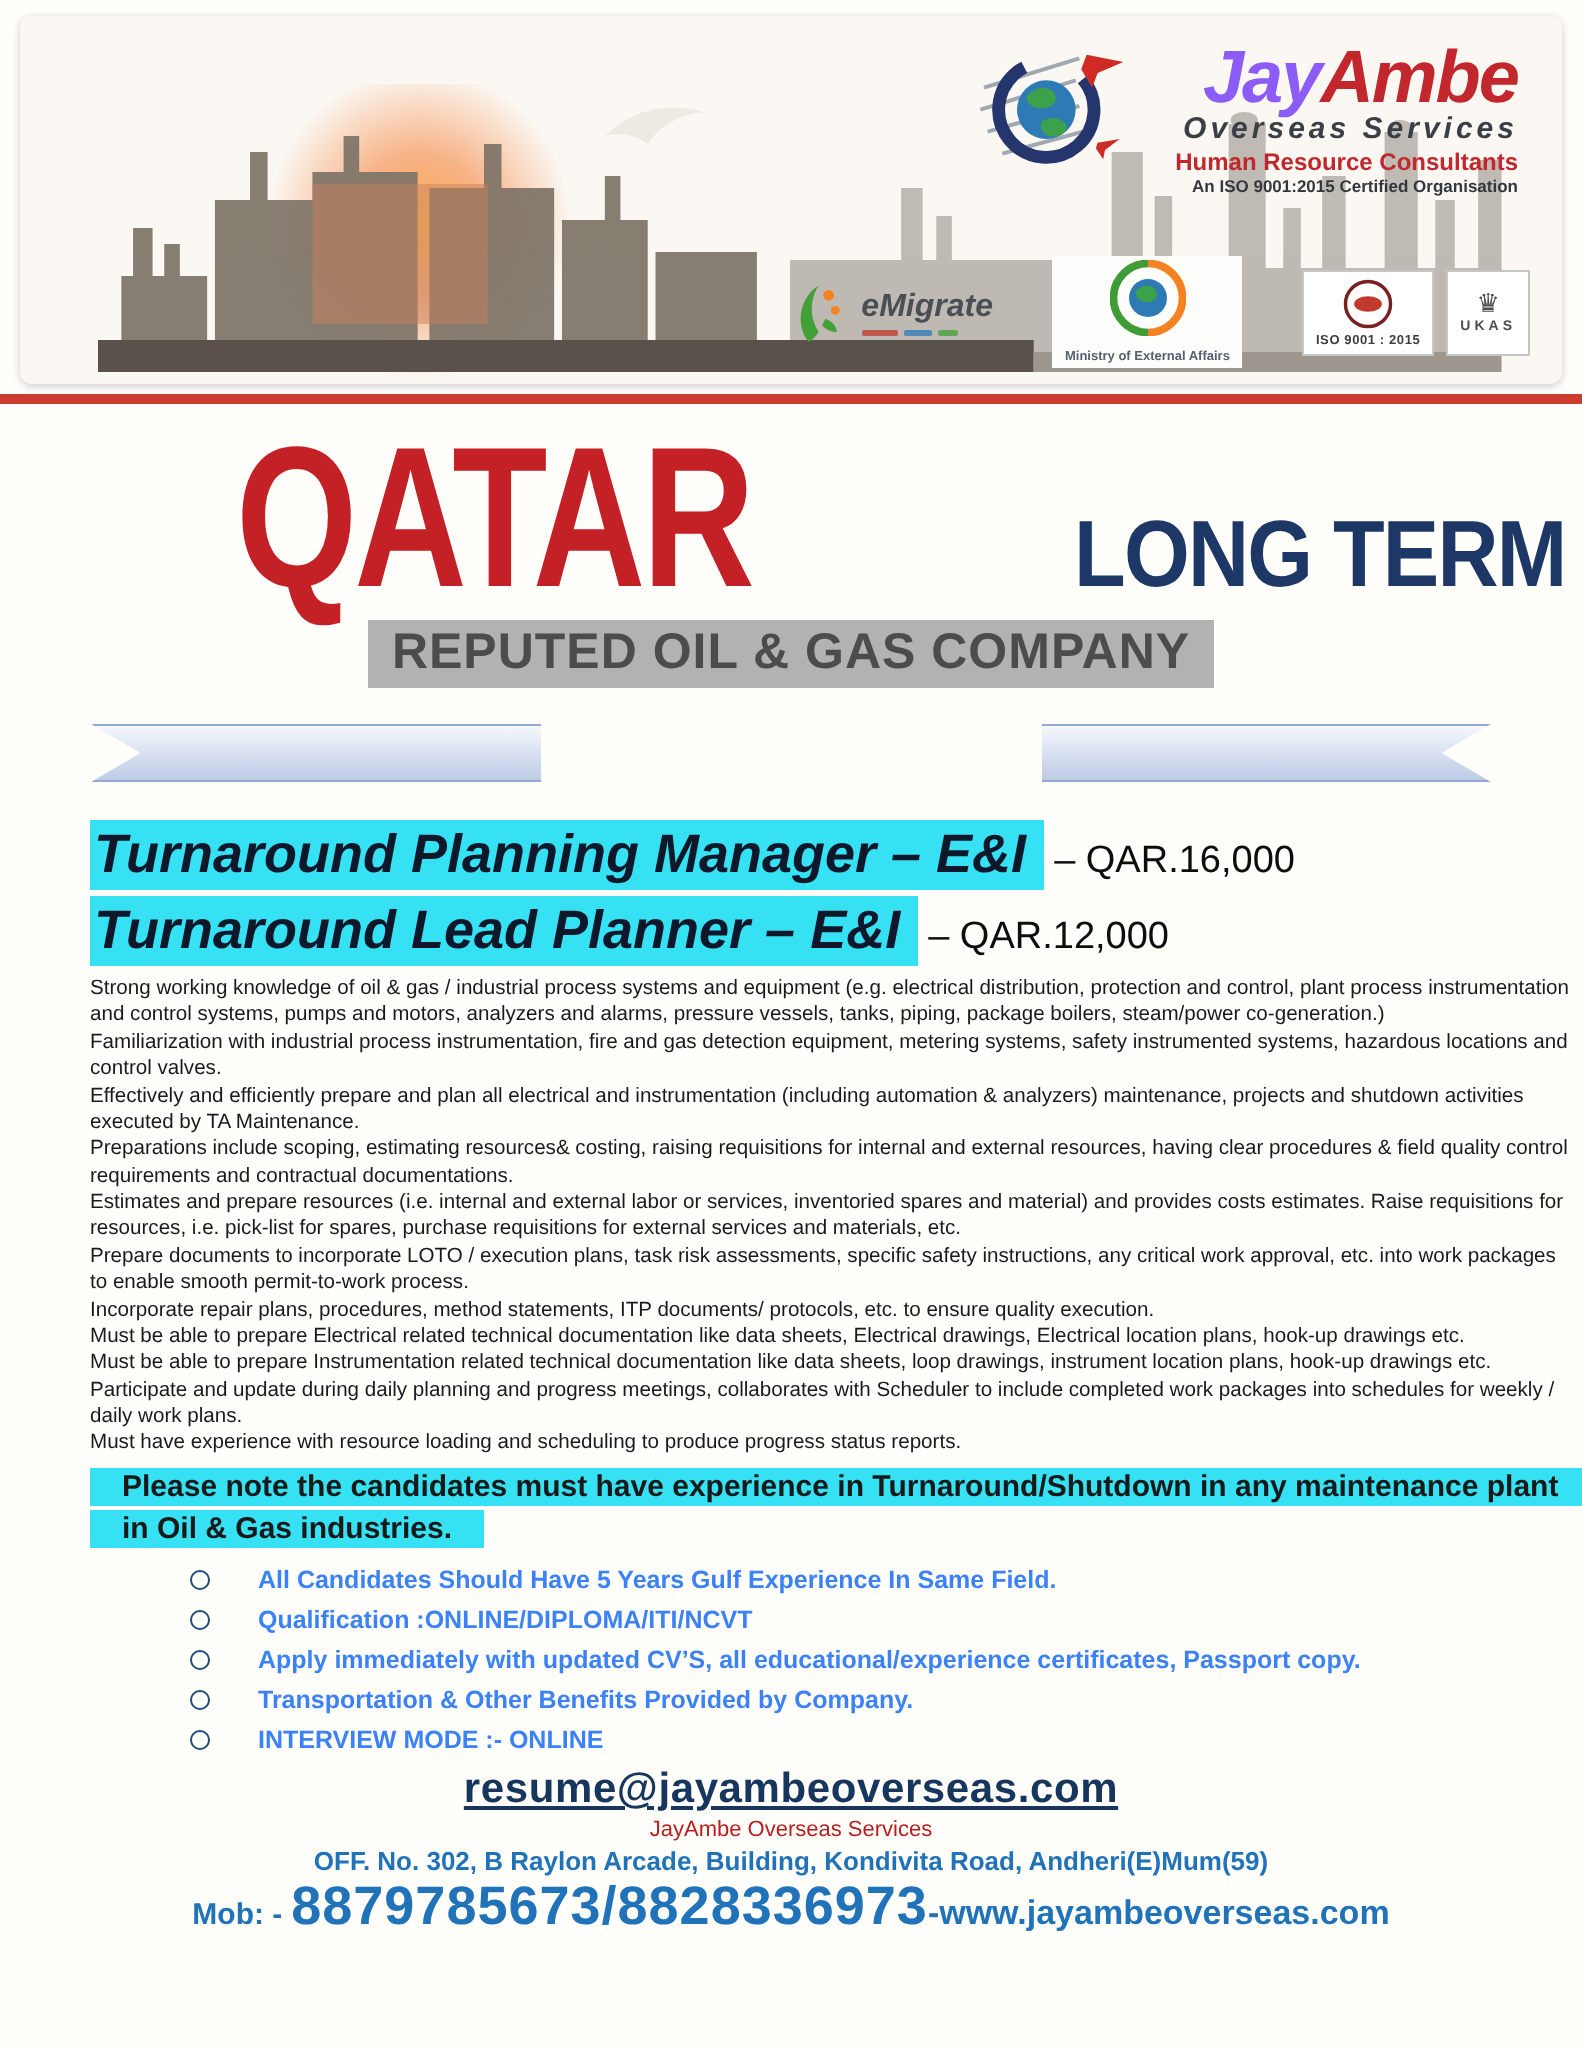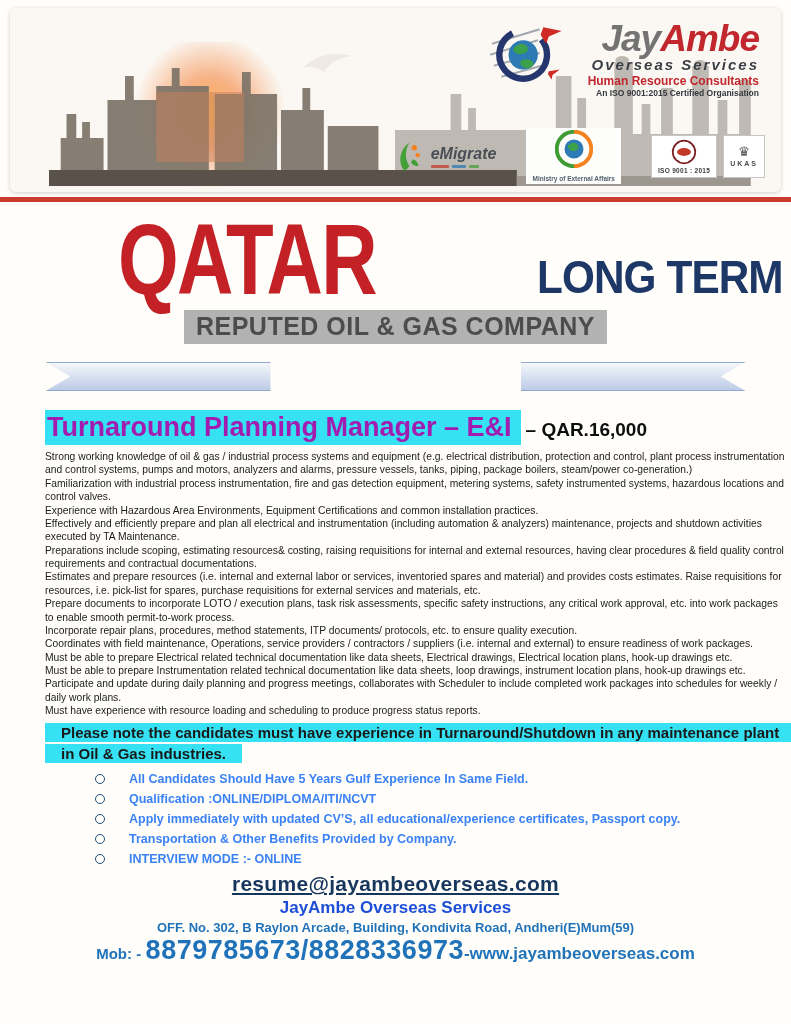--- a/index.html
+++ b/index.html
@@ -19,21 +19,21 @@
     height:184px;
     background:#fbf8f3;
     border-radius:6px;
     box-shadow:0 1px 4px rgba(0,0,0,.2);
     overflow:hidden;
   }
   .skyline{position:absolute;left:0;bottom:0;width:100%;height:150px;}
   .brand{position:absolute;top:12px;right:22px;display:flex;align-items:flex-start;gap:4px;}
   .brand-text{display:flex;flex-direction:column;align-items:flex-end;line-height:1.05;}
   .brand-name{font-size:37px;font-weight:800;font-style:italic;letter-spacing:-1px;}
-  .brand-jay{color:#737373;}
+  .brand-jay{color:#8b5cf6;}
   .brand-ambe{color:#c1272d;}
   .brand-sub{font-size:15px;font-weight:700;font-style:italic;color:#3a3f46;letter-spacing:2px;margin-top:-2px;}
   .brand-tagline{font-size:12px;font-weight:700;color:#c1272d;margin-top:2px;}
   .brand-iso{font-size:8.5px;font-weight:700;color:#33383f;margin-top:2px;}
   .badges{position:absolute;bottom:8px;right:16px;display:flex;align-items:center;gap:30px;}
   .badge{display:flex;align-items:center;gap:5px;}
   .emigrate-txt{display:flex;flex-direction:column;}
   .emigrate-word{font-size:16px;font-weight:800;font-style:italic;color:#4a4f55;}
   .emigrate-sub{display:flex;gap:3px;margin-top:2px;}
   .emigrate-sub span{height:3px;border-radius:1px;opacity:.75;}
@@ -67,37 +67,37 @@
   .ribbon-center{
     position:absolute;left:50%;top:0;transform:translateX(-50%);
     width:292px;height:44px;background:linear-gradient(#ffffff,#d4dff1);
     border:2px solid #8fa7cf;border-radius:3px;box-shadow:0 3px 6px rgba(0,0,0,.28);
     display:flex;align-items:center;justify-content:center;
   }
   .departure{font-size:22px;font-weight:800;color:#1e3f80;letter-spacing:.5px;white-space:nowrap;}
   
   .positions{margin:12px 0 0 45px;}
   .position-row{margin-bottom:7px;white-space:nowrap;}
-  .hl-title{background:#35e1f2;color:#a21caf;font-size:27px;font-weight:800;padding:2px 9px 3px 2px;}
-  .salary{font-size:19px;font-weight:700;color:#0d0d0d;margin-left:5px;}
+  .hl-title{background:#35e1f2;color:#0f172a;font-size:27px;font-weight:800;padding:2px 9px 3px 2px;font-style:italic;}
+  .salary{font-size:19px;font-weight:400;color:#0d0d0d;margin-left:5px;}
   
   .jobdesc{margin:6px 6px 0 45px;}
   .jobdesc-heading{font-size:13.5px;font-weight:800;text-decoration:underline;margin:0 0 2px;}
   .jobdesc p{margin:0;font-size:10.3px;line-height:1.3;color:#1a1a1a;}
   
   .note{margin:4px 6px 0 45px;font-size:15px;font-weight:700;line-height:1.42;}
   .note span{background:#35e1f2;padding:1px 16px;-webkit-box-decoration-break:clone;box-decoration-break:clone;}
   
   .reqs{margin:8px 0 0 95px;}
   .req{display:flex;align-items:baseline;gap:24px;margin-bottom:6px;color:#3b82f6;font-weight:700;font-size:12.5px;}
   .req-bullet{width:8px;height:8px;border:1.6px solid #1f4e79;border-radius:50%;flex:0 0 auto;position:relative;top:1px;}
   
   .footer{text-align:center;margin-top:2px;}
   .email{display:inline-block;font-size:21px;font-weight:800;color:#17365d;letter-spacing:.3px;}
-  .company-name{font-size:17px;font-weight:700;color:#1d4ed8;margin-top:2px;}
+  .company-name{font-size:11px;font-weight:400;color:#b91c1c;margin-top:2px;}
   .address{font-size:13px;font-weight:700;color:#2173b9;margin-top:2px;}
   .mobline{margin-top:0;color:#2173b9;white-space:nowrap;}
   .mob-label{font-size:15px;font-weight:700;}
   .phones{font-size:27px;font-weight:800;letter-spacing:.5px;}
   .website{font-size:17px;font-weight:800;}
 </style>
 </head>
 <body>
 
 <div class="page">
@@ -224,32 +224,33 @@
 
   <div class="ribbon">
     <div class="tail tail-left"></div>
     <div class="tail tail-right"></div>
   </div>
 
   <div class="positions">
     <div class="position-row">
       <span class="hl-title">Turnaround Planning Manager – E&amp;I</span><span class="salary">– QAR.16,000</span>
     </div>
+    <div class="position-row">
+      <span class="hl-title">Turnaround Lead Planner – E&amp;I</span><span class="salary">– QAR.12,000</span>
+    </div>
   </div>
 
   <div class="jobdesc">
     <p>Strong working knowledge of oil &amp; gas / industrial process systems and equipment (e.g. electrical distribution, protection and control, plant process instrumentation and control systems, pumps and motors, analyzers and alarms, pressure vessels, tanks, piping, package boilers, steam/power co-generation.)</p>
     <p>Familiarization with industrial process instrumentation, fire and gas detection equipment, metering systems, safety instrumented systems, hazardous locations and control valves.</p>
-    <p>Experience with Hazardous Area Environments, Equipment Certifications and common installation practices.</p>
     <p>Effectively and efficiently prepare and plan all electrical and instrumentation (including automation &amp; analyzers) maintenance, projects and shutdown activities executed by TA Maintenance.</p>
     <p>Preparations include scoping, estimating resources&amp; costing, raising requisitions for internal and external resources, having clear procedures &amp; field quality control requirements and contractual documentations.</p>
     <p>Estimates and prepare resources (i.e. internal and external labor or services, inventoried spares and material) and provides costs estimates. Raise requisitions for resources, i.e. pick-list for spares, purchase requisitions for external services and materials, etc.</p>
     <p>Prepare documents to incorporate LOTO / execution plans, task risk assessments, specific safety instructions, any critical work approval, etc. into work packages to enable smooth permit-to-work process.</p>
     <p>Incorporate repair plans, procedures, method statements, ITP documents/ protocols, etc. to ensure quality execution.</p>
-    <p>Coordinates with field maintenance, Operations, service providers / contractors / suppliers (i.e. internal and external) to ensure readiness of work packages.</p>
     <p>Must be able to prepare Electrical related technical documentation like data sheets, Electrical drawings, Electrical location plans, hook-up drawings etc.</p>
     <p>Must be able to prepare Instrumentation related technical documentation like data sheets, loop drawings, instrument location plans, hook-up drawings etc.</p>
     <p>Participate and update during daily planning and progress meetings, collaborates with Scheduler to include completed work packages into schedules for weekly / daily work plans.</p>
     <p>Must have experience with resource loading and scheduling to produce progress status reports.</p>
   </div>
 
   <div class="note"><span>Please note the candidates must have experience in Turnaround/Shutdown in any maintenance plant in Oil &amp; Gas industries.</span></div>
 
   <div class="reqs">
     <div class="req">

